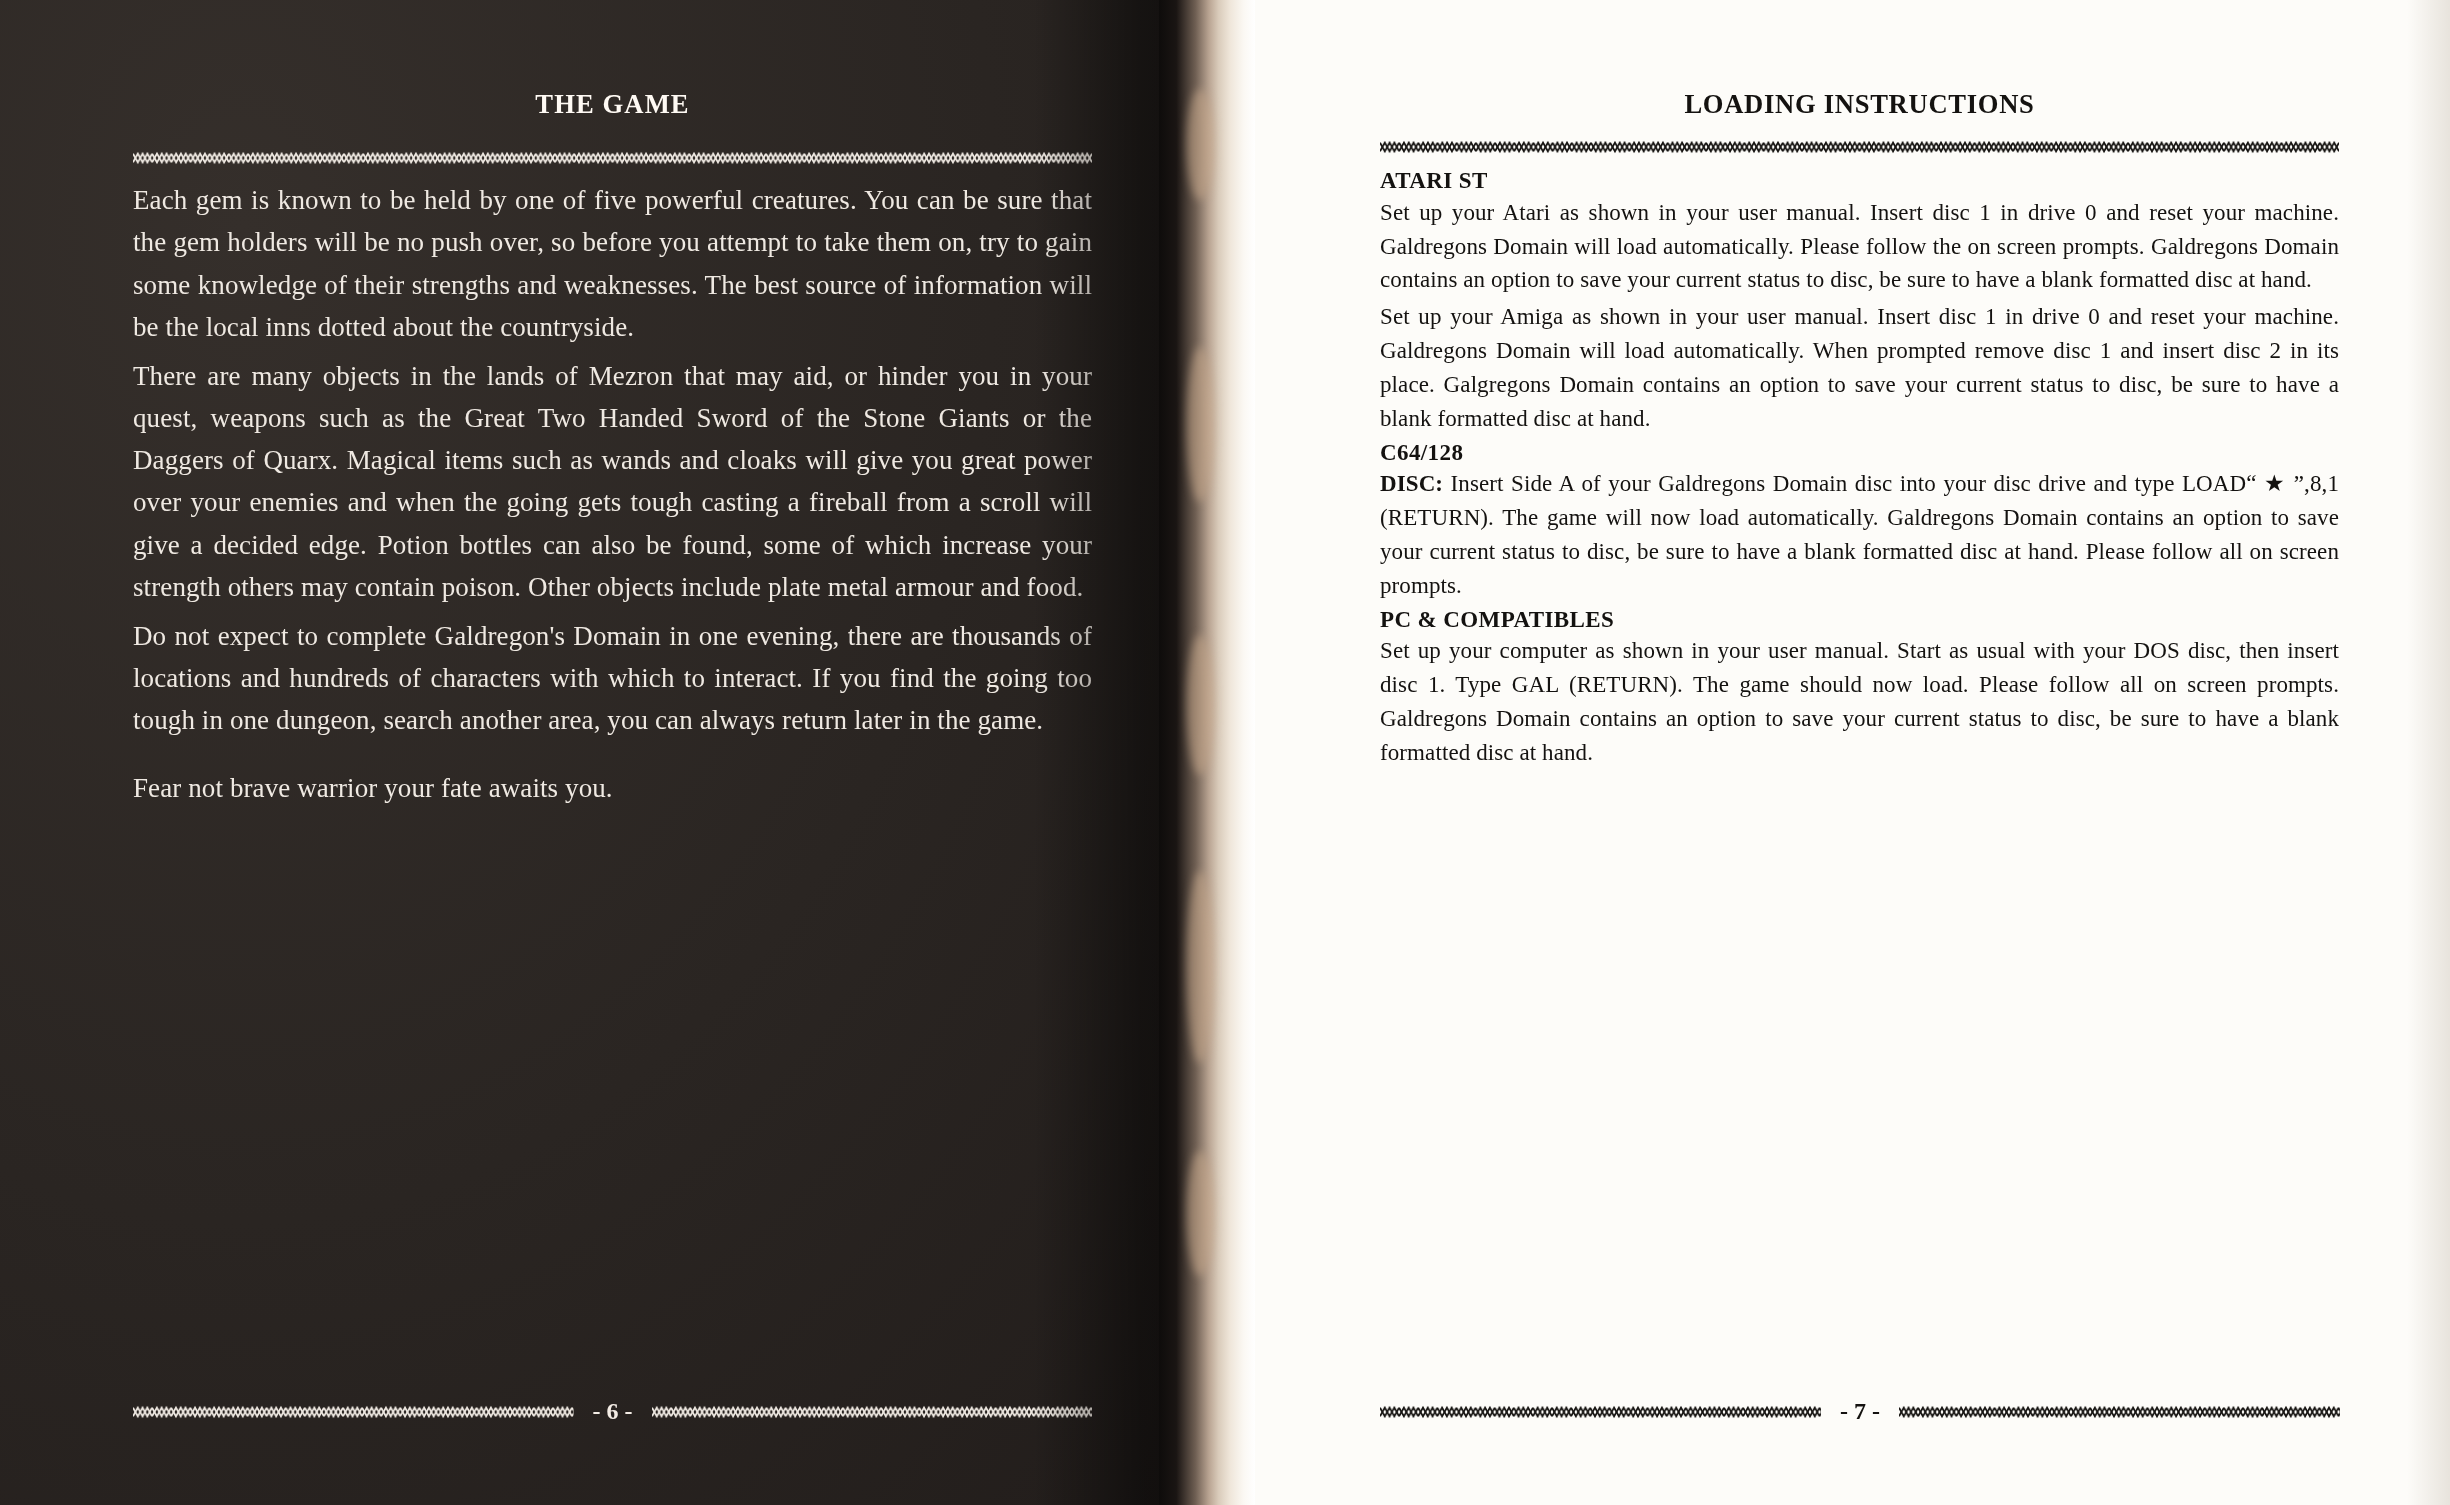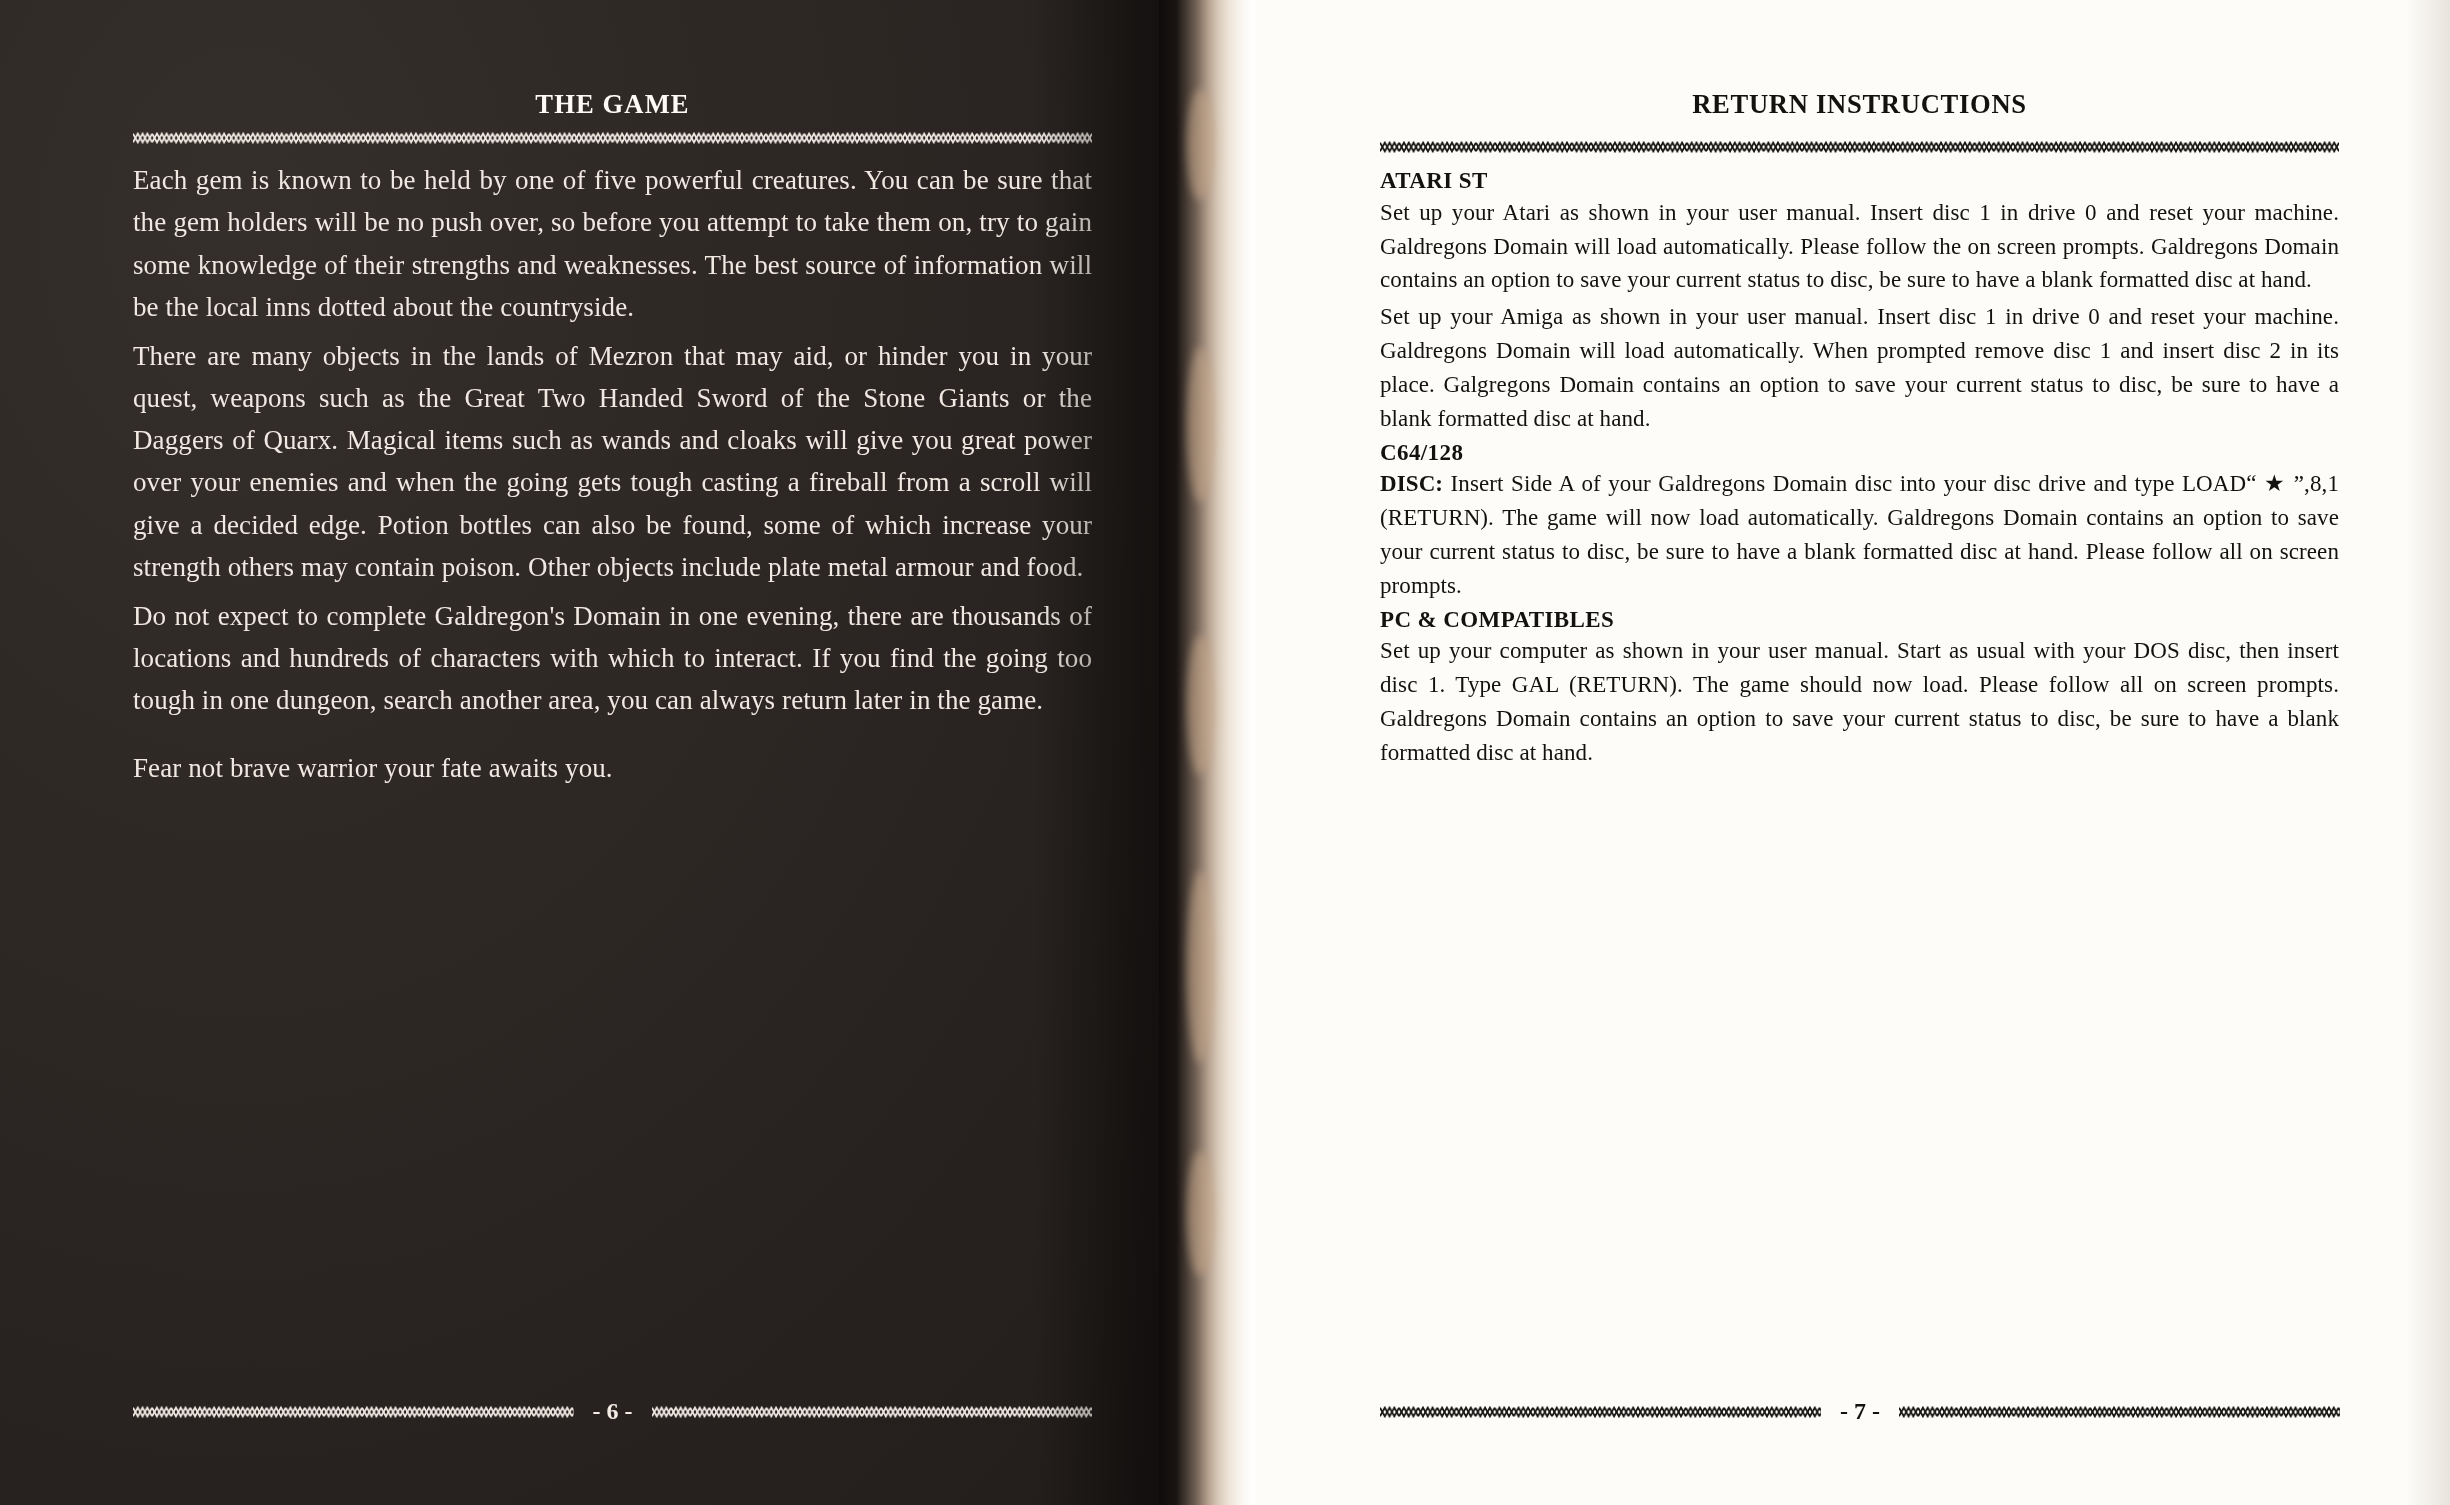--- a/index.html
+++ b/index.html
@@ -40,21 +40,21 @@
     top: 89px;
     width: 959px;
     color: #efe9e2;
   }
   .left-title {
     text-align: center;
     font-weight: bold;
     font-size: 26.6px;
     letter-spacing: 1.1px;
     color: #fffaf4;
-    margin-bottom: 10px;
+    margin-bottom: 30px;
   }
   .left-body p {
     font-size: 27px;
     line-height: 1.56;
     text-align: justify;
     margin: 0 0 7.4px 0;
     color: #efe9e2;
     letter-spacing: 0.1px;
   }
   .left-body p.centered {
@@ -223,21 +223,21 @@
     <div class="blotch" style="top:89px;  height:111px;"></div>
     <div class="blotch" style="top:347px;  height:155px;"></div>
     <div class="blotch" style="top:635px;  height:140px;"></div>
     <div class="blotch" style="top:871px; height:192px;"></div>
     <div class="blotch" style="top:1151px; height:125px;"></div>
   </div>
 
   <div class="right-page">
     <div class="right-content">
 
-      <div class="right-title">RETURN INSTRUCTIONS</div>
+      <div class="right-title">LOADING INSTRUCTIONS</div>
 
       <div class="rule-full">
         <svg viewBox="0 0 1300 22" preserveAspectRatio="none">
           <defs>
             <pattern id="zigR" width="26" height="22" patternUnits="userSpaceOnUse">
               <path d="M0 17 L6.5 5 L13 17 L19.5 5 L26 17" fill="none" stroke="#141210" stroke-width="2.4"></path>
               <path d="M0 5 L6.5 17 L13 5 L19.5 17 L26 5" fill="none" stroke="#141210" stroke-width="2.4"></path>
             </pattern>
           </defs>
           <rect x="0" y="0" width="1300" height="22" fill="url(#zigR)"></rect>

